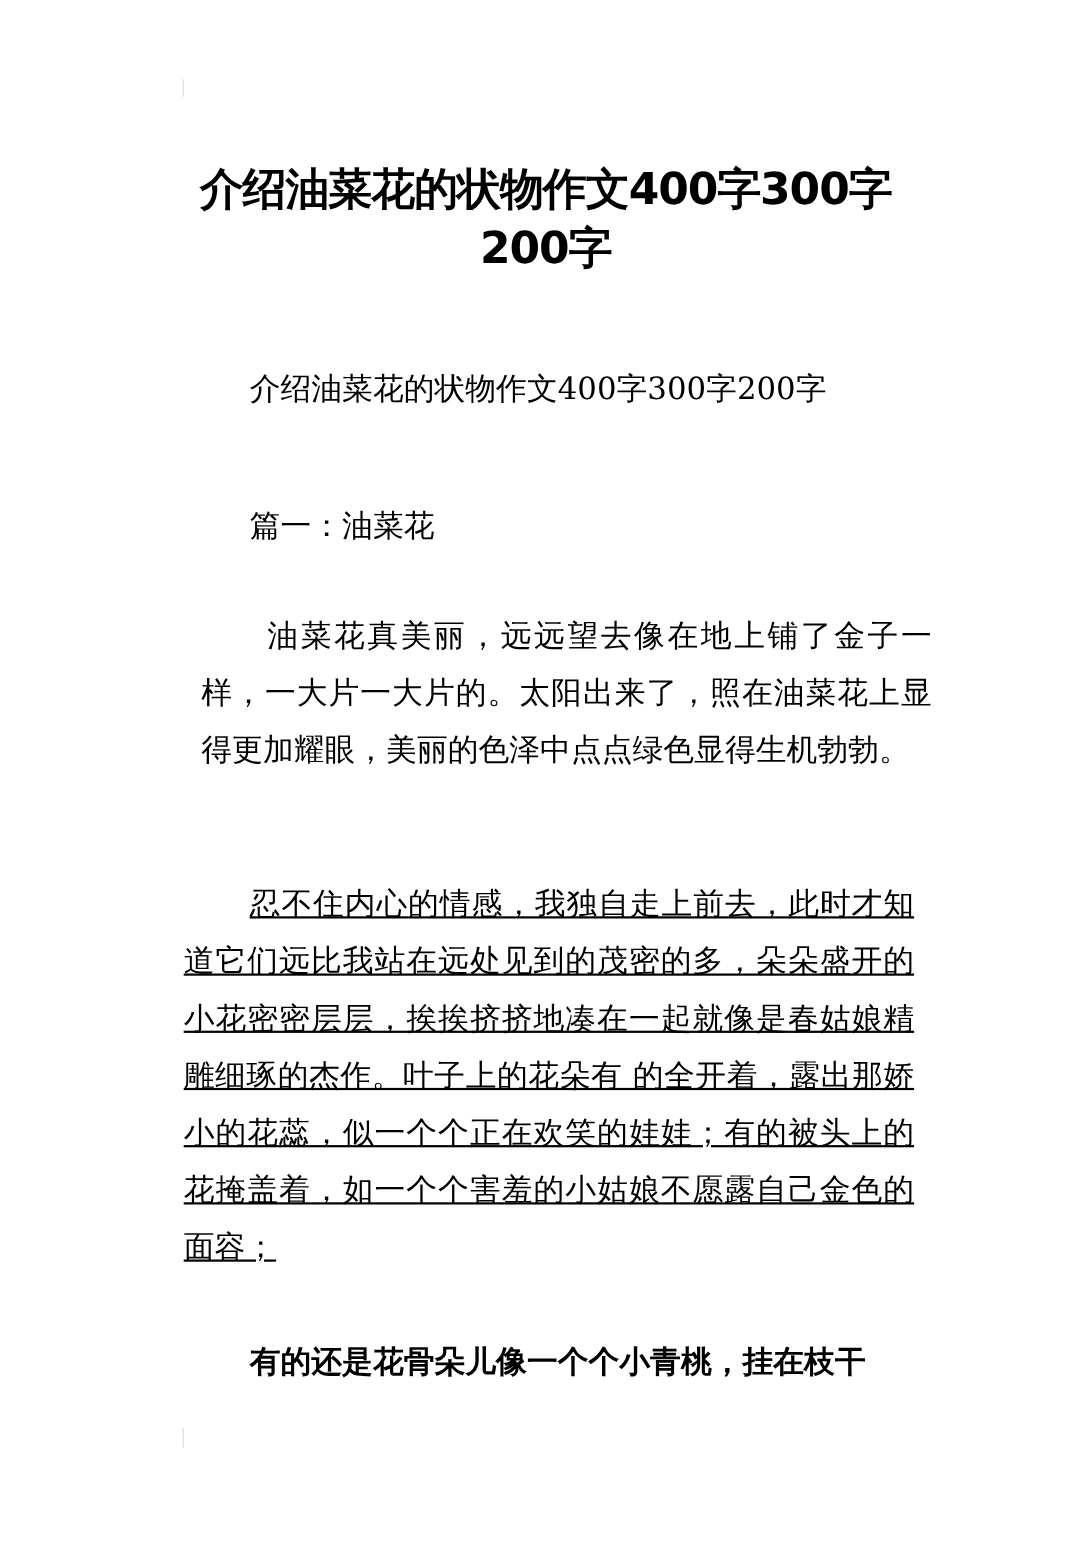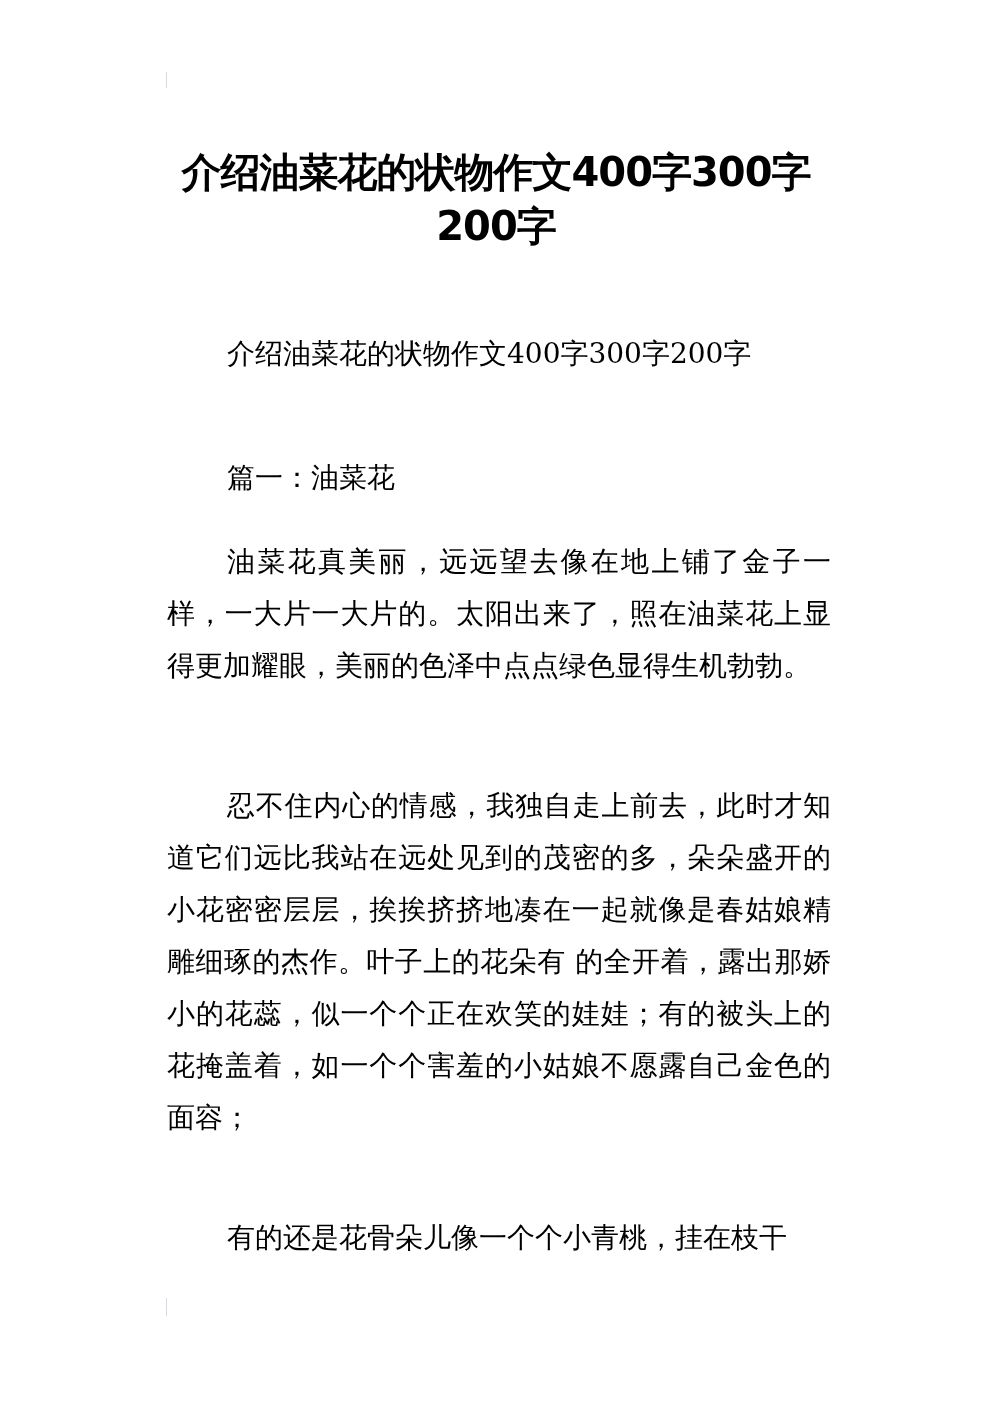--- a/index.html
+++ b/index.html
@@ -14,30 +14,30 @@
     font-weight: bold; font-size: 40px; line-height: 54px; letter-spacing: -1px;
   }
   .body-text {
     position: absolute; left: 167px; width: 664px;
     font-size: 28px; line-height: 52px; letter-spacing: 0px;
   }
   .subtitle { top: 328px; padding-left: 60px; width: 604px; white-space: nowrap; }
   .section-head { top: 452px; padding-left: 60px; width: 604px; }
   .para { text-indent: 60px; text-align: justify; }
   .p1 { top: 536px; }
-  .p2 { top: 780px; }
-  .p3 { top: 1212px; }
+  .p2 { top: 796px; text-decoration: underline; }
+  .p3 { top: 1212px; font-weight: bold; }
 </style>
 </head>
 <body>
 
 <div class="corner-mark corner-top"></div>
 <div class="corner-mark corner-bottom"></div>
 
 <h1 class="title">介绍油菜花的状物作文400字300字200字</h1>
 
 <div class="body-text subtitle">介绍油菜花的状物作文400字300字200字</div>
 
 <div class="body-text section-head">篇一：油菜花</div>
 
-<p class="body-text para p1" style="margin:0">油菜花真美丽，远远望去像在地上铺了金子一样，一大片一大片的。太阳出来了，照在油菜花上显得更加耀眼，美丽的色泽中点点绿色显得生机勃勃。</p>
+<p class="body-text para p1" style="margin:16px">油菜花真美丽，远远望去像在地上铺了金子一样，一大片一大片的。太阳出来了，照在油菜花上显得更加耀眼，美丽的色泽中点点绿色显得生机勃勃。</p>
 <p class="body-text para p2" style="margin:0">忍不住内心的情感，我独自走上前去，此时才知道它们远比我站在远处见到的茂密的多，朵朵盛开的小花密密层层，挨挨挤挤地凑在一起就像是春姑娘精雕细琢的杰作。叶子上的花朵有 的全开着，露出那娇小的花蕊，似一个个正在欢笑的娃娃；有的被头上的花掩盖着，如一个个害羞的小姑娘不愿露自己金色的面容；</p>
 <p class="body-text para p3" style="margin:0">有的还是花骨朵儿像一个个小青桃，挂在枝干</p>
 
 </body></html>

